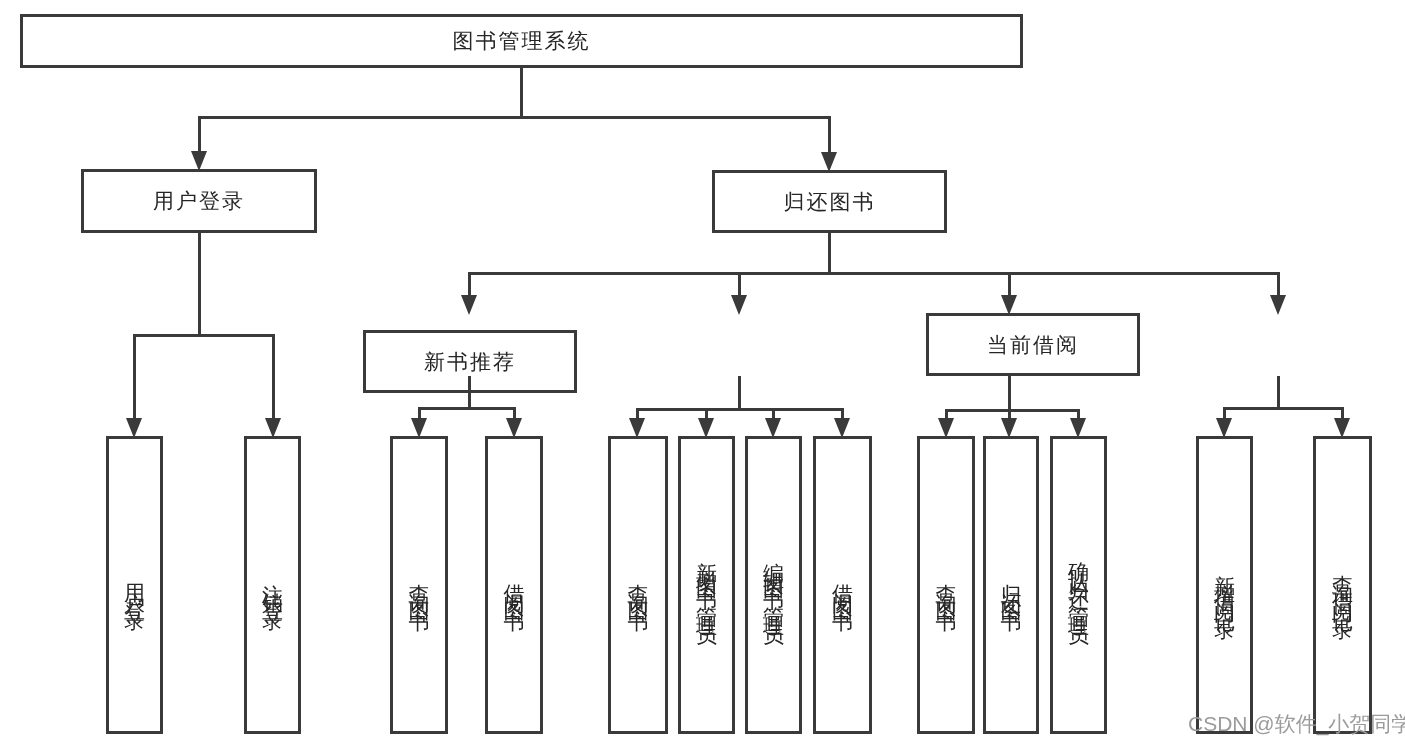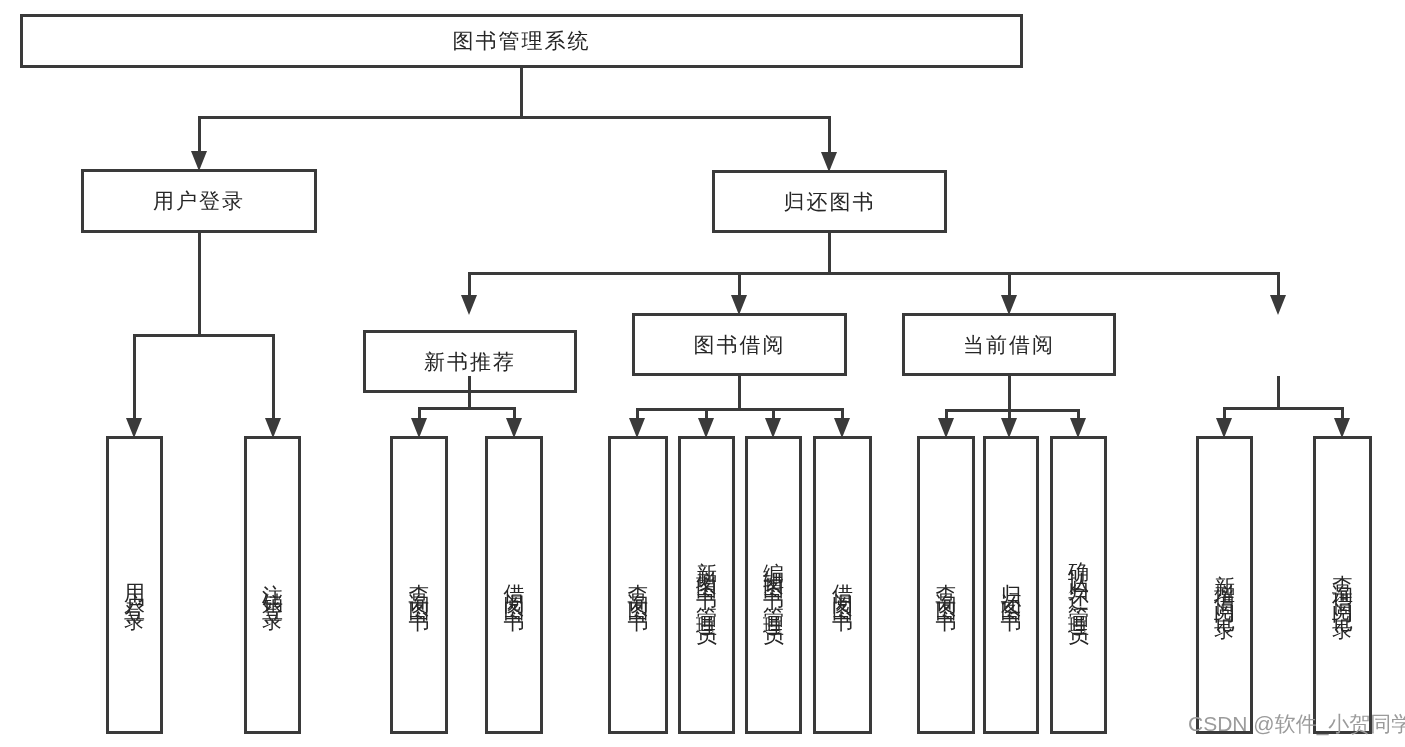--- a/index.html
+++ b/index.html
@@ -45,22 +45,21 @@
 <body>
 
 <div id="stage">
 
   <div class="node" style="left:20px;top:14px;width:1003px;height:54px">图书管理系统</div>
 
   <div class="node" style="left:81px;top:169px;width:236px;height:64px">用户登录</div>
   <div class="node" style="left:712px;top:170px;width:235px;height:63px">归还图书</div>
 
   <div class="node" style="left:363px;top:330px;width:214px;height:63px">新书推荐</div>
-  <div class="node" style="left:632px;top:313px;width:215px;height:63px">图书借阅</div>
-  <div class="node" style="left:902px;top:313px;width:214px;height:63px">当前借阅</div>
+  <div class="node" style="left:926px;top:313px;width:214px;height:63px">当前借阅</div>
 
   <div class="node v" style="left:106px;top:436px;width:57px;height:298px">用户登录</div>
   <div class="node v" style="left:244px;top:436px;width:57px;height:298px">注销登录</div>
 
   <div class="node v" style="left:390px;top:436px;width:58px;height:298px">查询图书</div>
   <div class="node v" style="left:485px;top:436px;width:58px;height:298px">借阅图书</div>
 
   <div class="node v" style="left:608px;top:436px;width:60px;height:298px">查询图书</div>
   <div class="node v" style="left:678px;top:436px;width:57px;height:298px">新增图书（管理员）</div>
   <div class="node v" style="left:745px;top:436px;width:57px;height:298px">编辑图书（管理员）</div>

